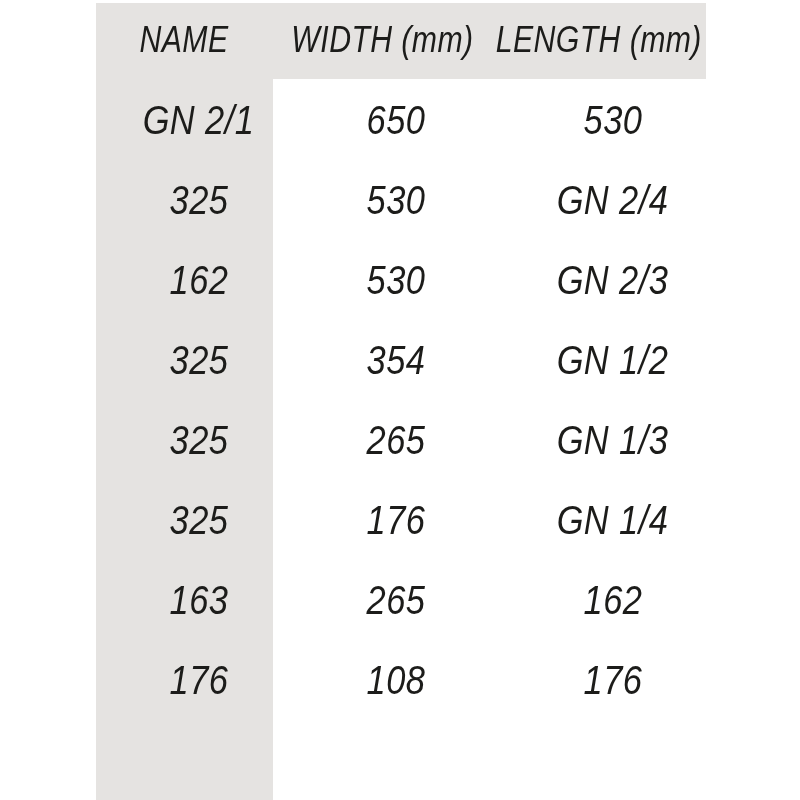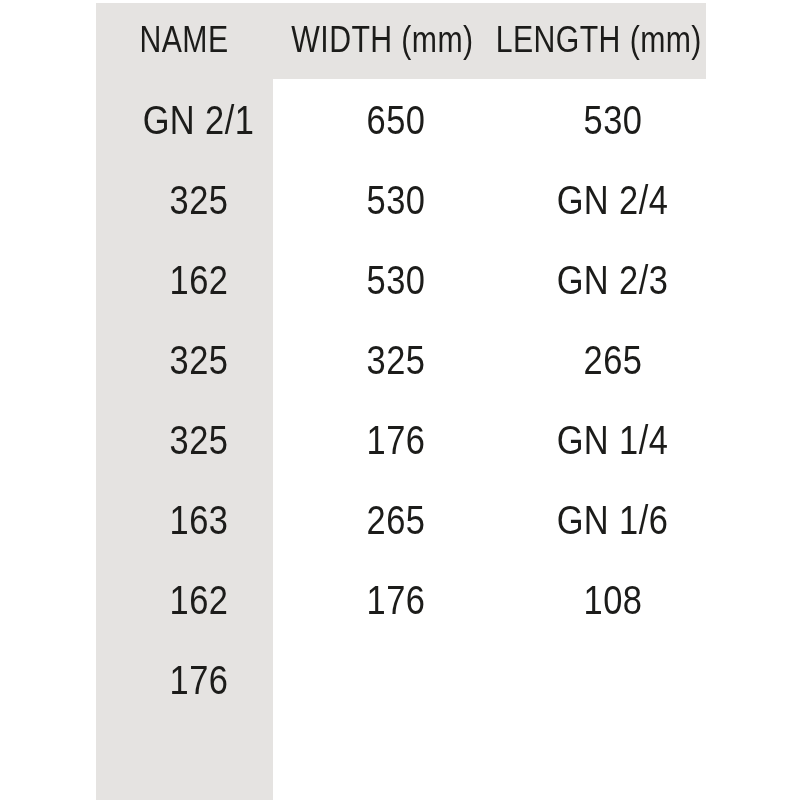--- a/index.html
+++ b/index.html
@@ -40,20 +40,21 @@
     display: grid;
     grid-template-columns: 177px 218px 215px;
     grid-auto-rows: 80px;
   }
   .cell {
     display: flex;
     align-items: center;
     justify-content: center;
     color: #1c1c1a;
     white-space: nowrap;
+    font-style: italic;
   }
   .cell .t {
     display: inline-block;
     transform: scaleX(0.84);
     transform-origin: 50% 50%;
   }
   .header-cell {
     font-size: 36px;
     letter-spacing: 0.5px;
   }
@@ -105,44 +106,50 @@
       <div class="cell data-cell">
         <span class="t">530</span>
       </div>
       <div class="cell data-cell">
         <span class="t">GN 2/3</span>
       </div>
       <div class="cell data-cell">
         <span class="t">325</span>
       </div>
       <div class="cell data-cell">
+        <span class="t">354</span>
+      </div>
+      <div class="cell data-cell">
+        <span class="t">GN 1/2</span>
+      </div>
+      <div class="cell data-cell">
         <span class="t">325</span>
       </div>
       <div class="cell data-cell">
         <span class="t">265</span>
+      </div>
+      <div class="cell data-cell">
+        <span class="t">GN 1/3</span>
       </div>
       <div class="cell data-cell">
         <span class="t">325</span>
       </div>
       <div class="cell data-cell">
         <span class="t">176</span>
       </div>
       <div class="cell data-cell">
         <span class="t">GN 1/4</span>
       </div>
       <div class="cell data-cell">
         <span class="t">163</span>
       </div>
       <div class="cell data-cell">
         <span class="t">265</span>
       </div>
       <div class="cell data-cell">
-        <span class="t">GN 1/6</span>
-      </div>
-      <div class="cell data-cell">
         <span class="t">162</span>
       </div>
       <div class="cell data-cell">
         <span class="t">176</span>
       </div>
       <div class="cell data-cell">
         <span class="t">108</span>
       </div>
       <div class="cell data-cell">
         <span class="t">176</span>

